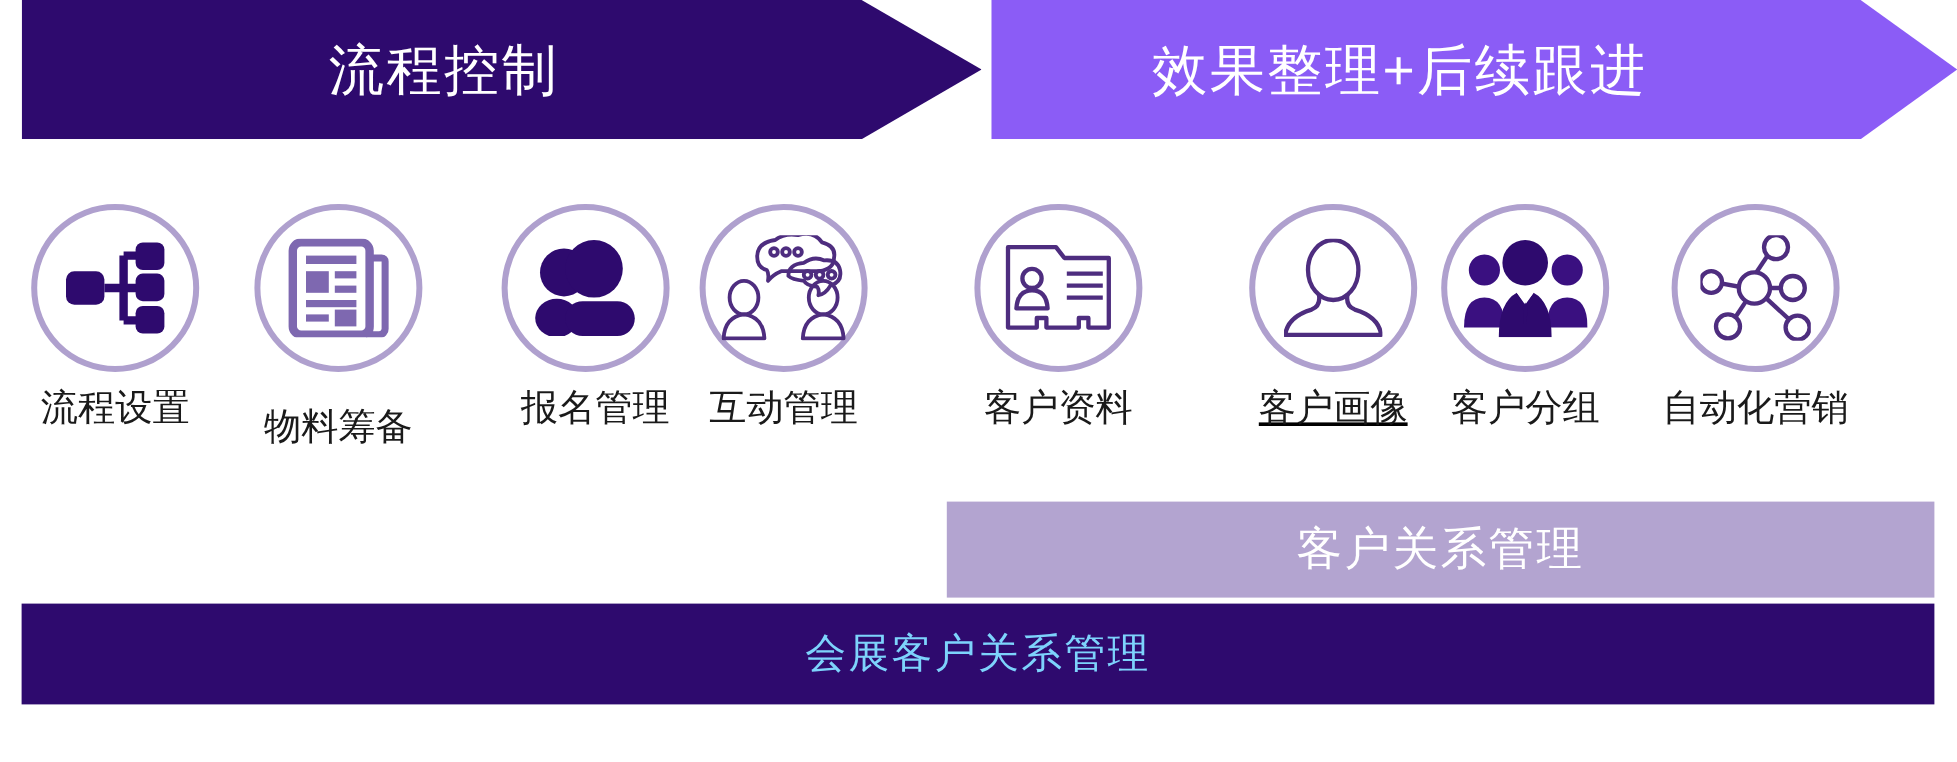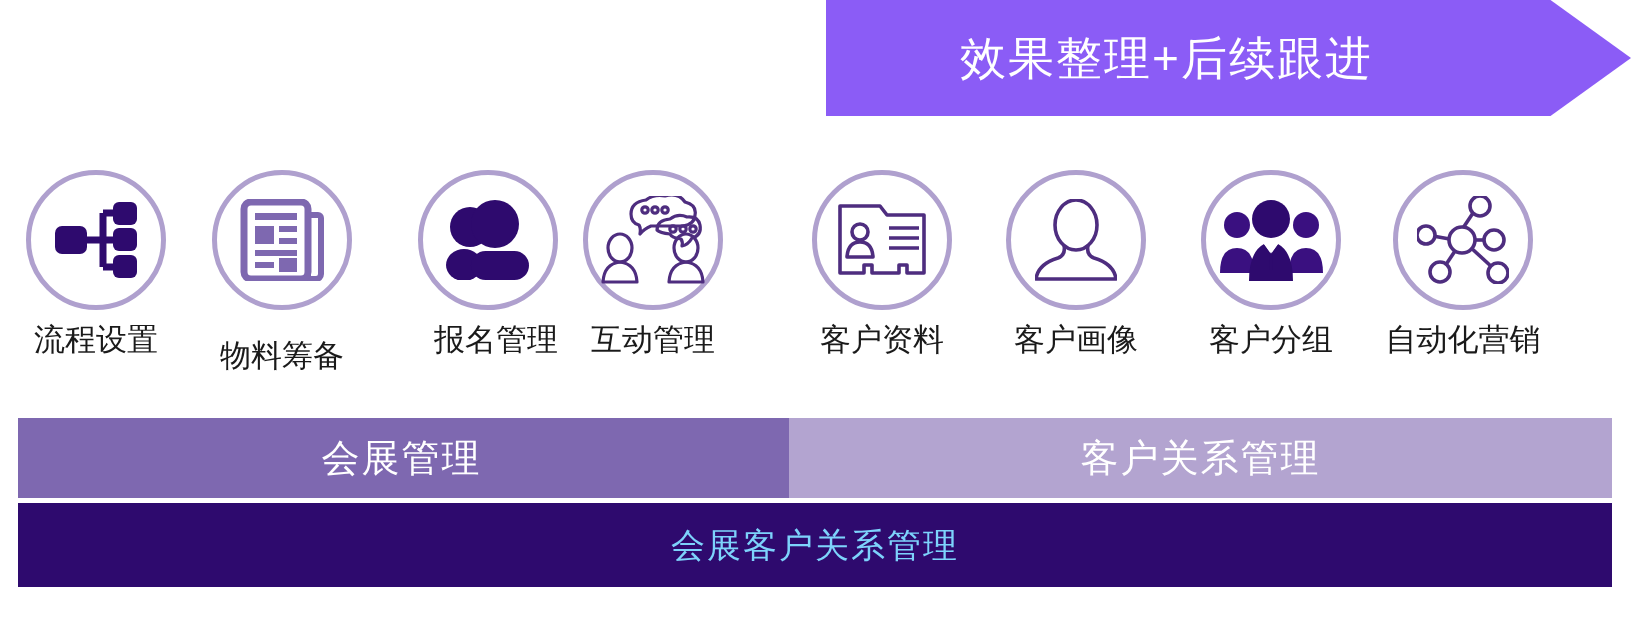--- a/index.html
+++ b/index.html
@@ -89,21 +89,21 @@
     white-space: nowrap;
     line-height: 1;
     font-family: "Liberation Sans", "DejaVu Sans", sans-serif;
   }
 
   .cell-0 { left: 5px; }
   .cell-1 { left: 191px; gap: 16px; }
   .cell-2 { left: 376px; align-items: flex-end; }
   .cell-3 { left: 562px; }
   .cell-4 { left: 791px; }
-  .cell-5 { left: 985px; }
+  .cell-5 { left: 1020px; text-decoration: underline; }
   .cell-6 { left: 1180px; }
   .cell-7 { left: 1372px; }
 
   
   .midbars {
     position: absolute;
     left: 18px;
     top: 418px;
     width: 1594px;
     height: 80px;
@@ -152,20 +152,23 @@
     font-size: 34px;
     letter-spacing: 2px;
     line-height: 1;
     white-space: nowrap;
   }
 </style>
 </head>
 <body>
 
 <div class="banner-row">
+  <div class="banner banner-1">
+    <span class="banner-label">流程控制</span>
+  </div>
   <div class="banner banner-2">
     <span class="banner-label">效果整理+后续跟进</span>
   </div>
 </div>
 
 <div class="icons-row">
 
   <div class="icon-cell cell-0">
     <div class="icon-circle">
       <span>
@@ -313,23 +316,20 @@
           </g>
         </svg>
       </span>
     </div>
     <div class="icon-label">自动化营销</div>
   </div>
 
 </div>
 
 <div class="midbars">
-  <div class="midbar midbar-left">
-    <span class="midbar-label">会展管理</span>
-  </div>
   <div class="midbar midbar-right">
     <span class="midbar-label">客户关系管理</span>
   </div>
 </div>
 
 <div class="footerbar">
   <span class="footerbar-label">会展客户关系管理</span>
 </div>
 
 </body></html>

